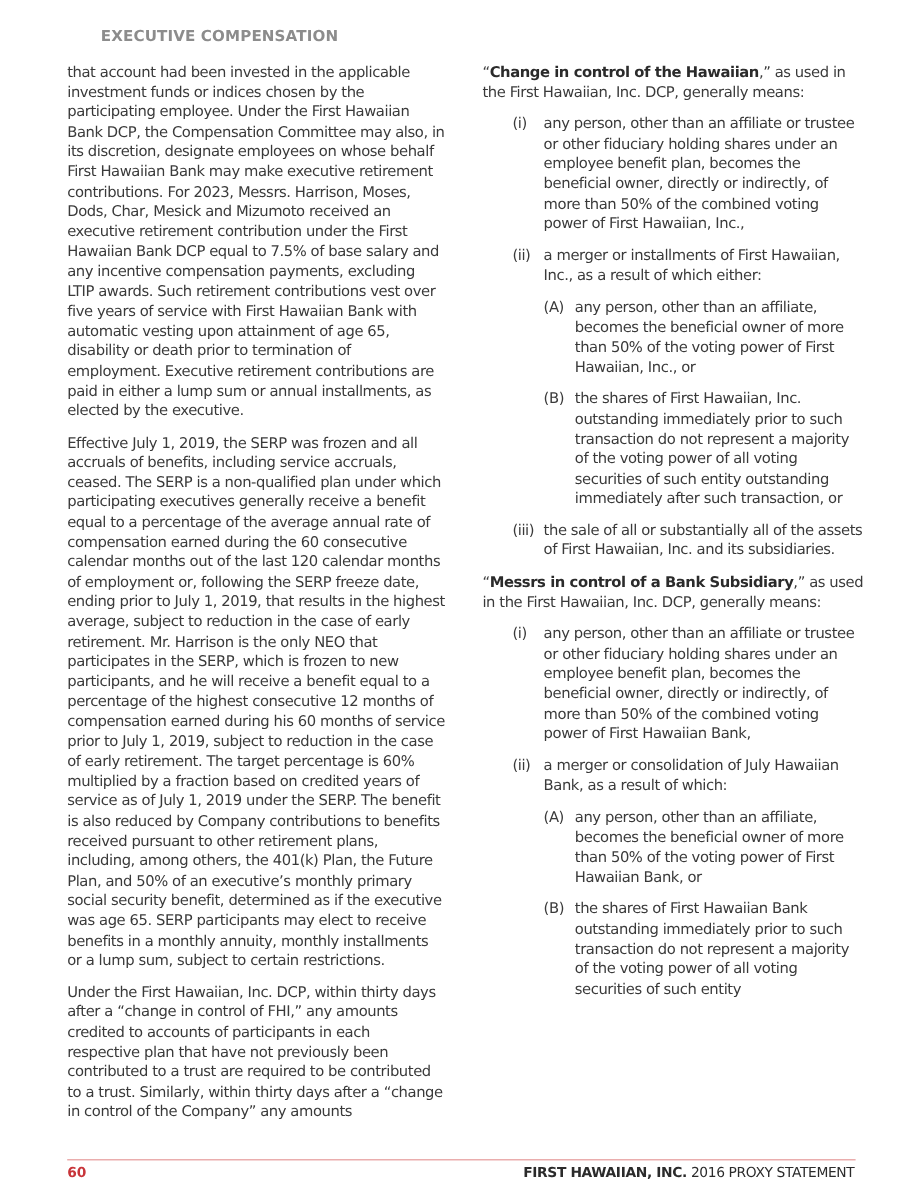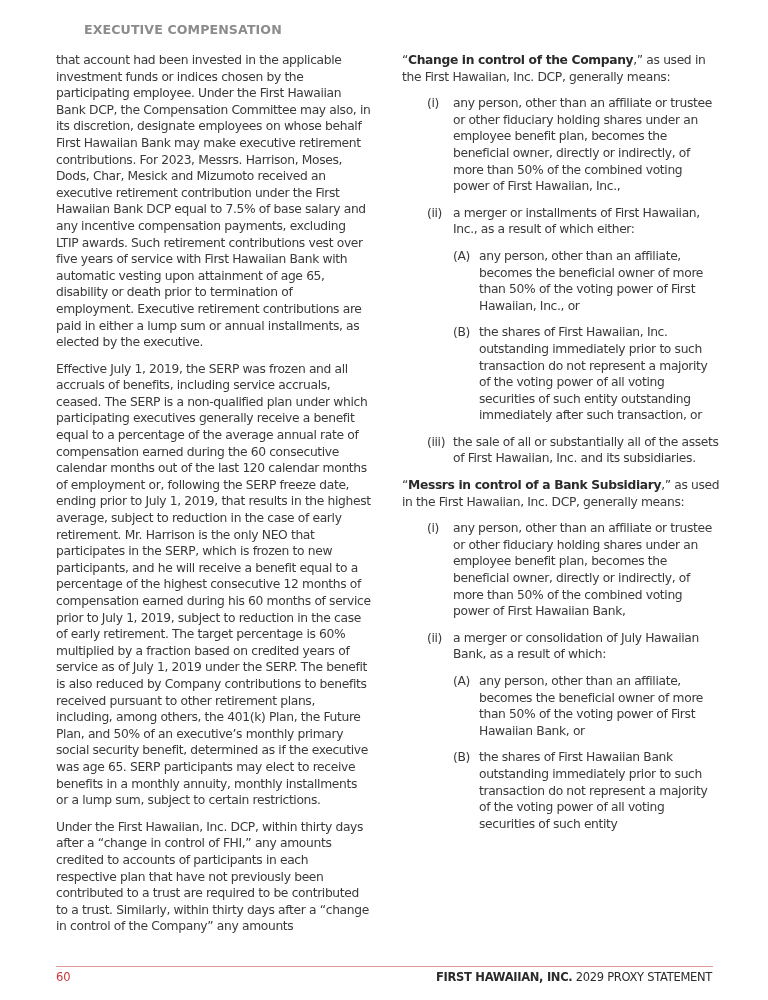--- a/index.html
+++ b/index.html
@@ -26,42 +26,42 @@
   .lvl1 > .marker { position: absolute; left: 25px; top: 0; }
   .lvl2 { padding-left: 26px; margin-top: 10px; }
   .lvl2 > .marker { position: absolute; left: 0px; top: 0; }
   .sub-list { margin: 10px 0 0 0; padding: 0; list-style: none; }
   .footer-rule {
     position: absolute; left: 56px; top: 966px; width: 657px; height: 1px;
     background: #e59a9a;
   }
   .page-number {
     position: absolute; left: 56px; top: 970px;
-    font-size: 11.5px; font-weight: normal; color: #c8353a;
+    font-size: 11.5px; font-weight: bold; color: #c8353a;
   }
   .footer-title {
     position: absolute; right: 56px; top: 970px;
     font-size: 11.5px; color: #2b2b2b; letter-spacing: -0.3px;
   }
   .footer-title .company { font-weight: bold; text-align: right; }
 </style>
 </head>
 <body>
 
 <div class="page-header">EXECUTIVE COMPENSATION</div>
 
 <div class="col col-left">
   <p class="para">that account had been invested in the applicable investment funds or indices chosen by the participating employee. Under the First Hawaiian Bank DCP, the Compensation Committee may also, in its discretion, designate employees on whose behalf First Hawaiian Bank may make executive retirement contributions. For 2023, Messrs. Harrison, Moses, Dods, Char, Mesick and Mizumoto received an executive retirement contribution under the First Hawaiian Bank DCP equal to 7.5% of base salary and any incentive compensation payments, excluding LTIP awards. Such retirement contributions vest over five years of service with First Hawaiian Bank with automatic vesting upon attainment of age 65, disability or death prior to termination of employment. Executive retirement contributions are paid in either a lump sum or annual installments, as elected by the executive.</p>
   <p class="para">Effective July 1, 2019, the SERP was frozen and all accruals of benefits, including service accruals, ceased. The SERP is a non-qualified plan under which participating executives generally receive a benefit equal to a percentage of the average annual rate of compensation earned during the 60 consecutive calendar months out of the last 120 calendar months of employment or, following the SERP freeze date, ending prior to July 1, 2019, that results in the highest average, subject to reduction in the case of early retirement. Mr. Harrison is the only NEO that participates in the SERP, which is frozen to new participants, and he will receive a benefit equal to a percentage of the highest consecutive 12 months of compensation earned during his 60 months of service prior to July 1, 2019, subject to reduction in the case of early retirement. The target percentage is 60% multiplied by a fraction based on credited years of service as of July 1, 2019 under the SERP. The benefit is also reduced by Company contributions to benefits received pursuant to other retirement plans, including, among others, the 401(k) Plan, the Future Plan, and 50% of an executive’s monthly primary social security benefit, determined as if the executive was age 65. SERP participants may elect to receive benefits in a monthly annuity, monthly installments or a lump sum, subject to certain restrictions.</p>
   <p class="para">Under the First Hawaiian, Inc. DCP, within thirty days after a “change in control of FHI,” any amounts credited to accounts of participants in each respective plan that have not previously been contributed to a trust are required to be contributed to a trust. Similarly, within thirty days after a “change in control of the Company” any amounts</p>
 </div>
 
 <div class="col col-right">
 
-  <p class="para"><span>“</span><b>Change in control of the Company</b><span>,” as used in the First Hawaiian, Inc. DCP, generally means:</span></p>
+  <p class="para"><span>“</span><b>Change in control of the Hawaiian</b><span>,” as used in the First Hawaiian, Inc. DCP, generally means:</span></p>
   <ul class="list">
     <li class="list-item lvl1">
       <span class="marker">(i)</span>
       <span>any person, other than an affiliate or trustee or other fiduciary holding shares under an employee benefit plan, becomes the beneficial owner, directly or indirectly, of more than 50% of the combined voting power of First Hawaiian, Inc.,</span>
     </li>
     <li class="list-item lvl1">
       <span class="marker">(ii)</span>
       <span>a merger or installments of First Hawaiian, Inc., as a result of which either:</span>
       <ul class="sub-list">
         <li class="list-item lvl2">
@@ -98,13 +98,13 @@
           <span class="marker">(B)</span>
           <span>the shares of First Hawaiian Bank outstanding immediately prior to such transaction do not represent a majority of the voting power of all voting securities of such entity</span>
         </li>
       </ul>
     </li>
   </ul>
 </div>
 
 <div class="footer-rule"></div>
 <div class="page-number">60</div>
-<div class="footer-title"><span class="company">FIRST HAWAIIAN, INC.</span><span> 2029 PROXY STATEMENT</span></div>
+<div class="footer-title"><span class="company">FIRST HAWAIIAN, INC.</span><span> 2016 PROXY STATEMENT</span></div>
 
 </body></html>

